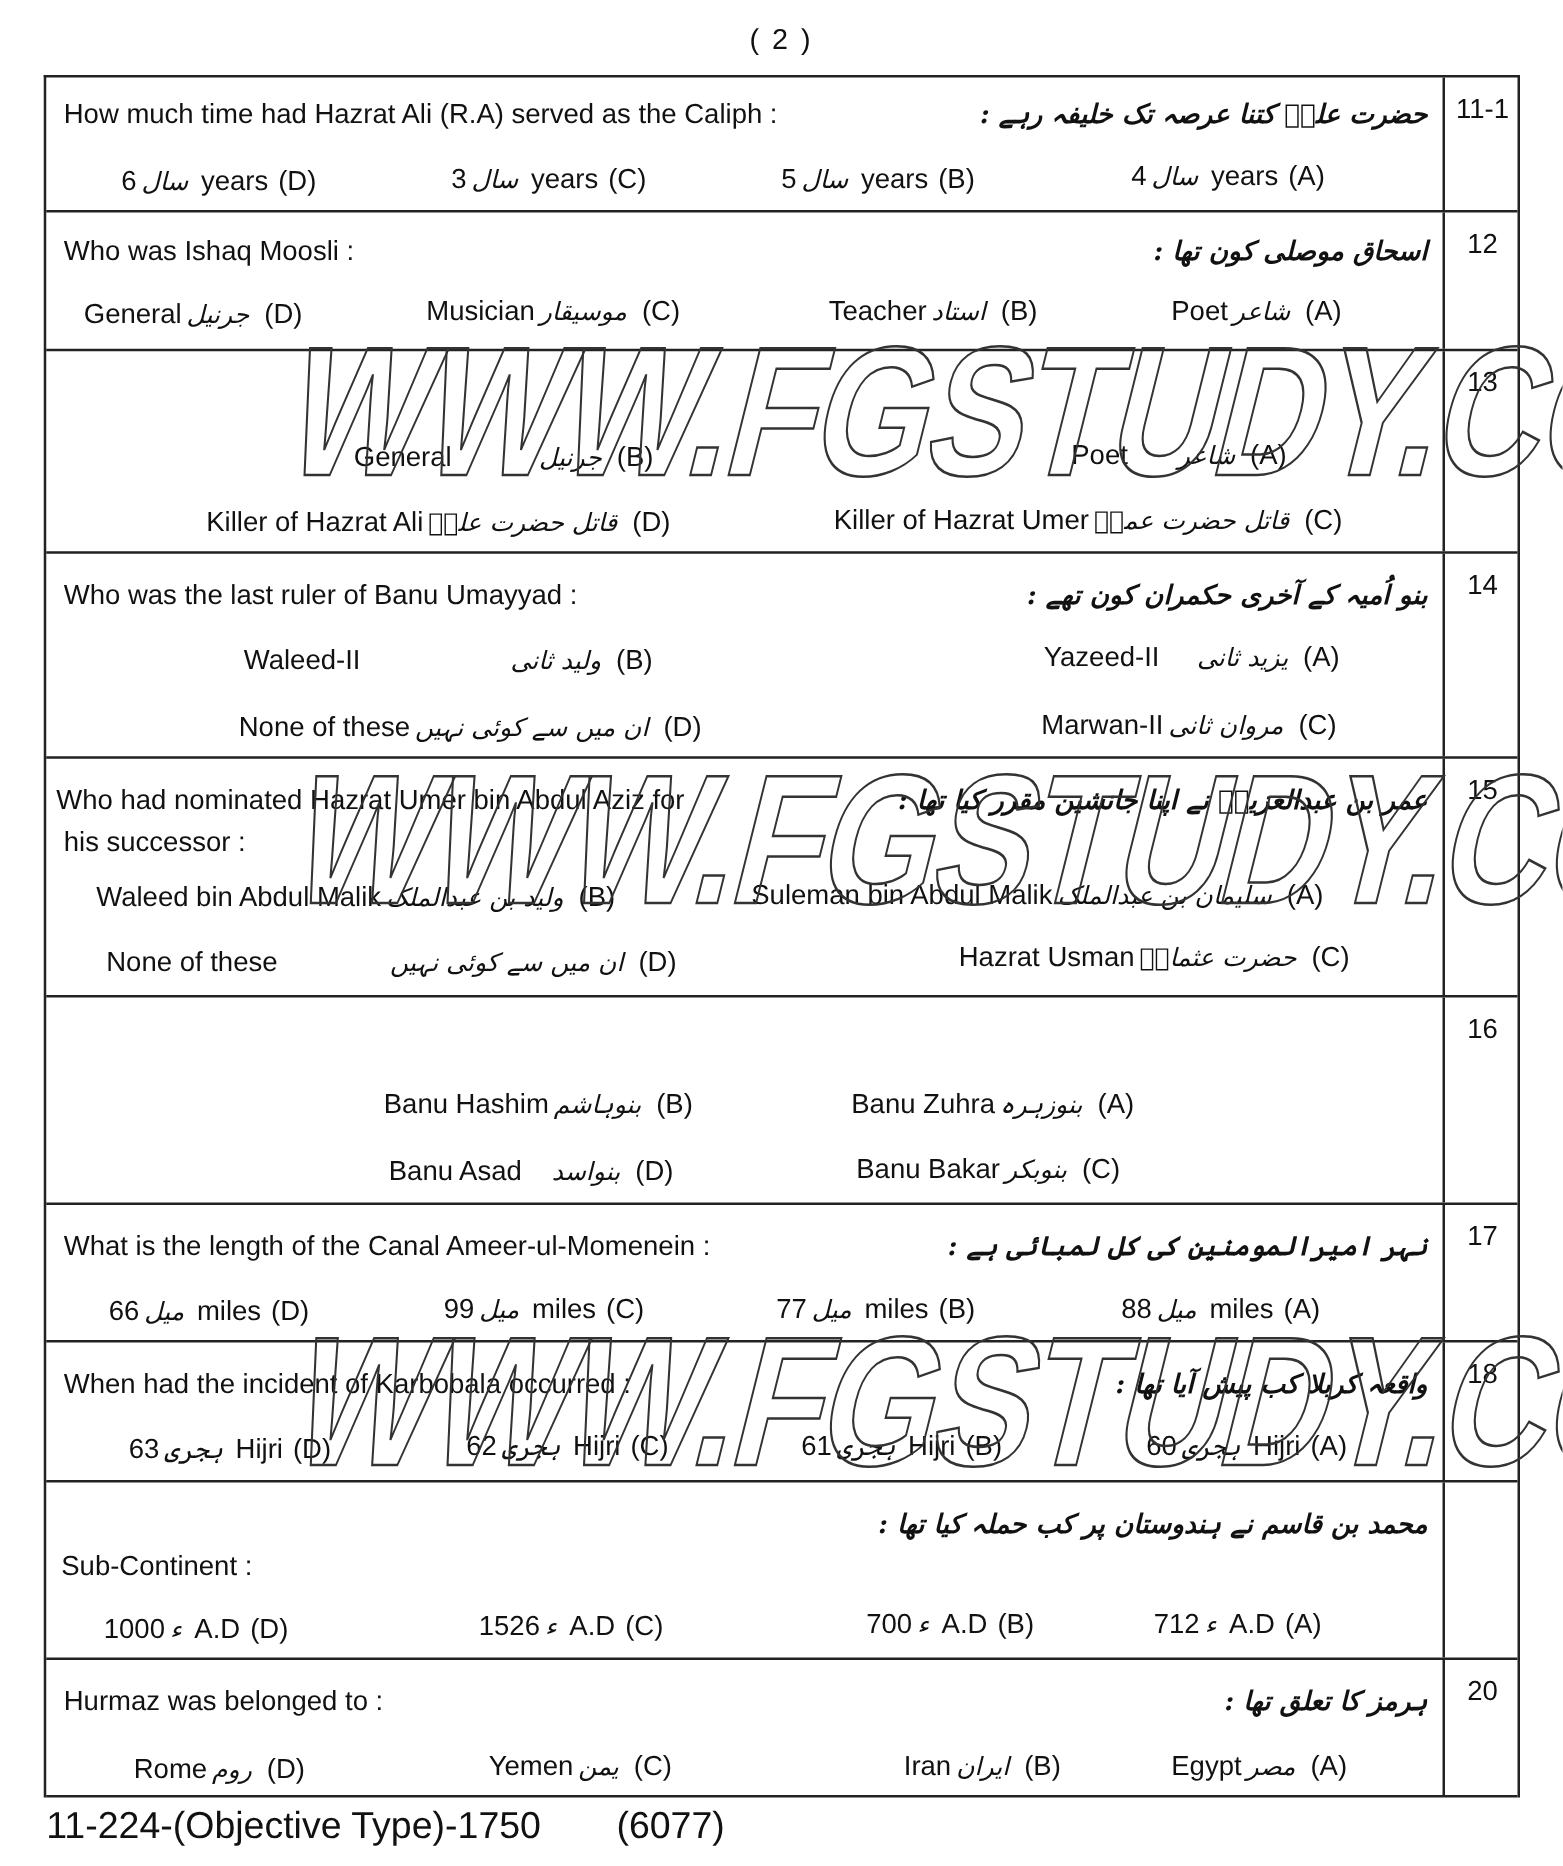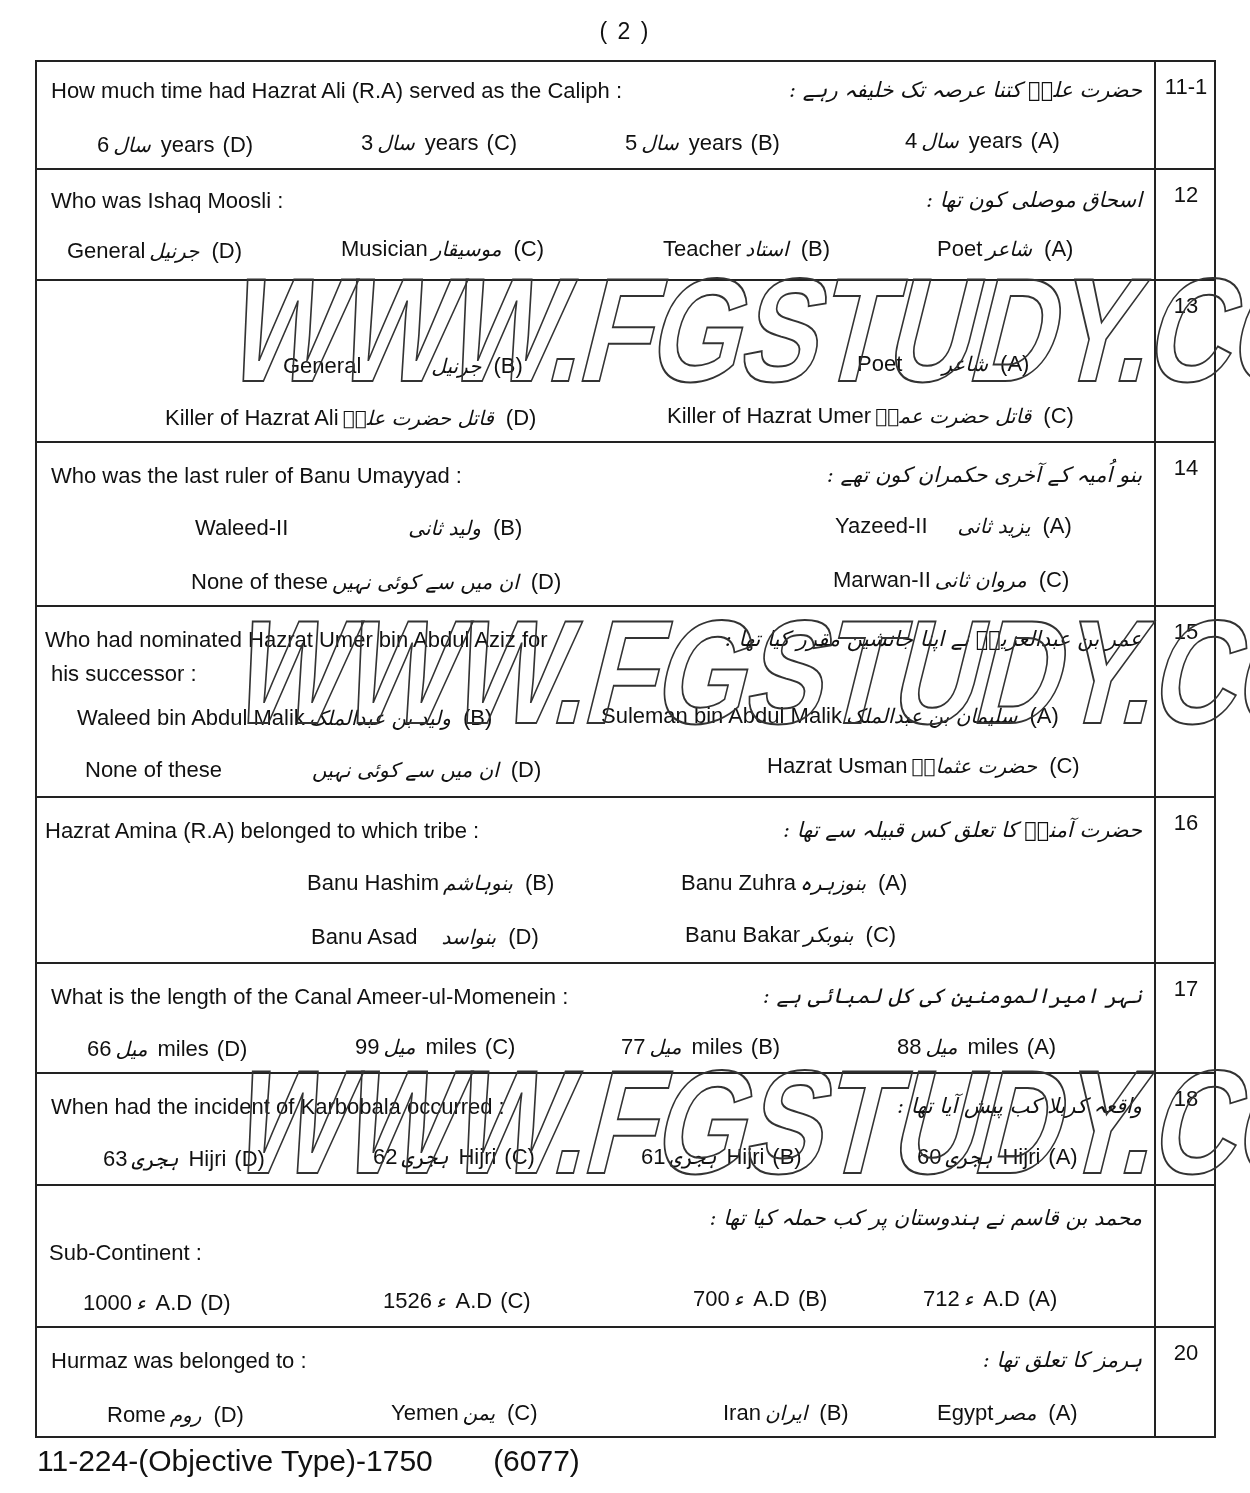--- a/index.html
+++ b/index.html
@@ -4,21 +4,21 @@
 <style>
   html, body { margin: 0; padding: 0; background: #ffffff; }
   body { width: 1250px; height: 1493px; position: relative; font-family: "Liberation Sans", sans-serif; color: #111; overflow: hidden; }
   .page-num { position: absolute; top: 18px; left: 0; width: 1250px; text-align: center; font-size: 23px; letter-spacing: 2px; }
   .table { position: absolute; left: 35px; top: 60px; width: 1177px; border: 2px solid #222; border-bottom: none; }
   .row { position: relative; border-bottom: 2px solid #222; }
   .qcell { position: absolute; left: 0; top: 0; bottom: 0; right: 58px; border-right: 2px solid #222; }
   .ncell { position: absolute; right: 0; top: 0; width: 56px; bottom: 0; font-size: 22px; text-align: center; padding-top: 12px; box-sizing: border-box; }
   .qline { position: absolute; left: 14px; right: 12px; font-size: 22px; text-align: right; }
   .eng { position: absolute; left: 0; }
-  .urdu { position: absolute; right: 0; font-family: "DejaVu Serif", serif; font-style: italic; direction: rtl; font-size: 21px; }
+  .urdu { position: absolute; right: 0; font-family: "DejaVu Serif", serif; font-style: italic; direction: rtl; font-size: 21px; font-weight: bold; }
   .opt { position: absolute; font-size: 22px; white-space: nowrap; }
   .opt .ur { font-family: "DejaVu Serif", serif; font-style: italic; font-size: 20px; margin: 0 4px; }
   .opt .letter { margin-left: 8px; }
   .footer { position: absolute; top: 1444px; left: 37px; font-size: 30px; }
   .footer span { margin-right: 52px; }
   .watermark { position: absolute; font-size: 118px; font-weight: bold; color: transparent; -webkit-text-stroke: 1.6px #333; letter-spacing: -2px; transform: skewX(-14deg) scaleY(1.25); pointer-events: none; white-space: nowrap; font-family: "Liberation Sans Narrow", "Liberation Sans", sans-serif; }
 </style>
 </head>
 <body>
 
@@ -88,24 +88,20 @@
       <div class="opt" style="left:40px;top:98px"><span>Waleed bin Abdul Malik</span><span class="ur">ولید بن عبدالملک</span><span class="letter">(B)</span></div>
       <div class="opt" style="left:564px;top:96px"><span>Suleman bin Abdul Malik</span><span class="ur">سلیمان بن عبدالملک</span><span class="letter">(A)</span></div>
       <div class="opt" style="left:730px;top:146px"><span>Hazrat Usman</span><span class="ur">حضرت عثمانؓ</span><span class="letter">(C)</span></div>
       <div class="opt" style="left:48px;top:150px"><span>None of these</span><span class="ur" style="margin-left:90px">ان میں سے کوئی نہیں</span><span class="letter">(D)</span></div>
     </div>
     <div class="ncell">15</div>
   </div>
 
   <div class="row" style="height:164px">
     <div class="qcell">
-      <div class="qline" style="top:20px;height:28px;left:8px">
-        <span class="eng">Hazrat Amina (R.A) belonged to which tribe :</span>
-        <span class="urdu">حضرت آمنہؓ کا تعلق کس قبیلہ سے تھا :</span>
-      </div>
       <div class="opt" style="left:644px;top:72px"><span>Banu Zuhra</span><span class="ur">بنوزہرہ</span><span class="letter">(A)</span></div>
       <div class="opt" style="left:270px;top:72px"><span>Banu Hashim</span><span class="ur">بنوہاشم</span><span class="letter">(B)</span></div>
       <div class="opt" style="left:648px;top:124px"><span>Banu Bakar</span><span class="ur">بنوبکر</span><span class="letter">(C)</span></div>
       <div class="opt" style="left:274px;top:126px"><span>Banu Asad</span><span class="ur" style="margin-left:24px">بنواسد</span><span class="letter">(D)</span></div>
     </div>
     <div class="ncell">16</div>
   </div>
 
   <div class="row" style="height:108px">
     <div class="qcell">

